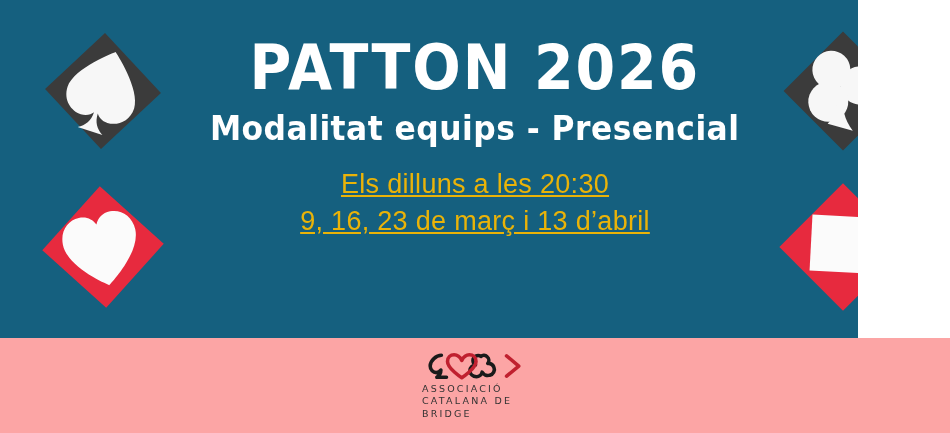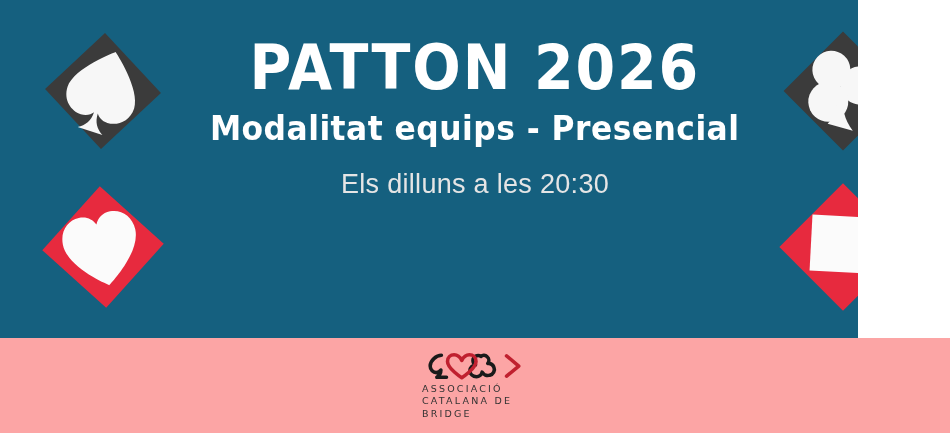--- a/index.html
+++ b/index.html
@@ -58,26 +58,27 @@
     color:#ffffff;
     font-family:"DejaVu Sans", sans-serif;
     font-weight:bold;
     font-size:33px;
     letter-spacing:0.5px;
     margin-top:10px;
     transform:scaleX(0.95);
     white-space:nowrap;
   }
   .line-light {
-    color:#e5e5e5;
+    color:#eab308;
     font-family:"Liberation Sans", sans-serif;
     font-weight:300;
     font-size:27px;
     letter-spacing:0.3px;
     white-space:nowrap;
+    text-decoration:underline;
   }
   #line-time  { margin-top:21px; }
   #line-dates { margin-top:6px; }
   #line-group { margin-top:6px; }
   .strong-label {
     font-family:"DejaVu Sans", sans-serif;
     font-weight:bold;
     font-size:24px;
     letter-spacing:0px;
   }
@@ -151,20 +152,21 @@
       <svg class="glyph" viewBox="0 0 130 130">
         <rect x="20" y="20" width="90" height="90" fill="#e72a3e" transform="rotate(45 65 65)"></rect>
         <rect x="33" y="34" width="56" height="56" fill="#fbfbfb" transform="rotate(3 61 62)"></rect>
       </svg>
     </div>
 
     <div class="text-block">
       <div class="title">PATTON 2026</div>
       <div class="subtitle">Modalitat equips - Presencial</div>
       <div class="line-light" id="line-time">Els dilluns a les 20:30</div>
+      <div class="line-light" id="line-dates">9, 16, 23 de març i 13 d’abril</div>
     </div>
   </div>
 
   <div class="footer">
     <div class="logo">
       <svg class="logo-mark" viewBox="0 0 220 62">
         <g fill="none" stroke="#1a1a1a" stroke-width="7" stroke-linecap="round" stroke-linejoin="round">
 
           <path d="M44 12 C34 12 22 22 22 33 C22 41 28 46 34 46 C38 46 41 44 43 41
                    C43 48 40 52 35 55 L54 55"></path>

